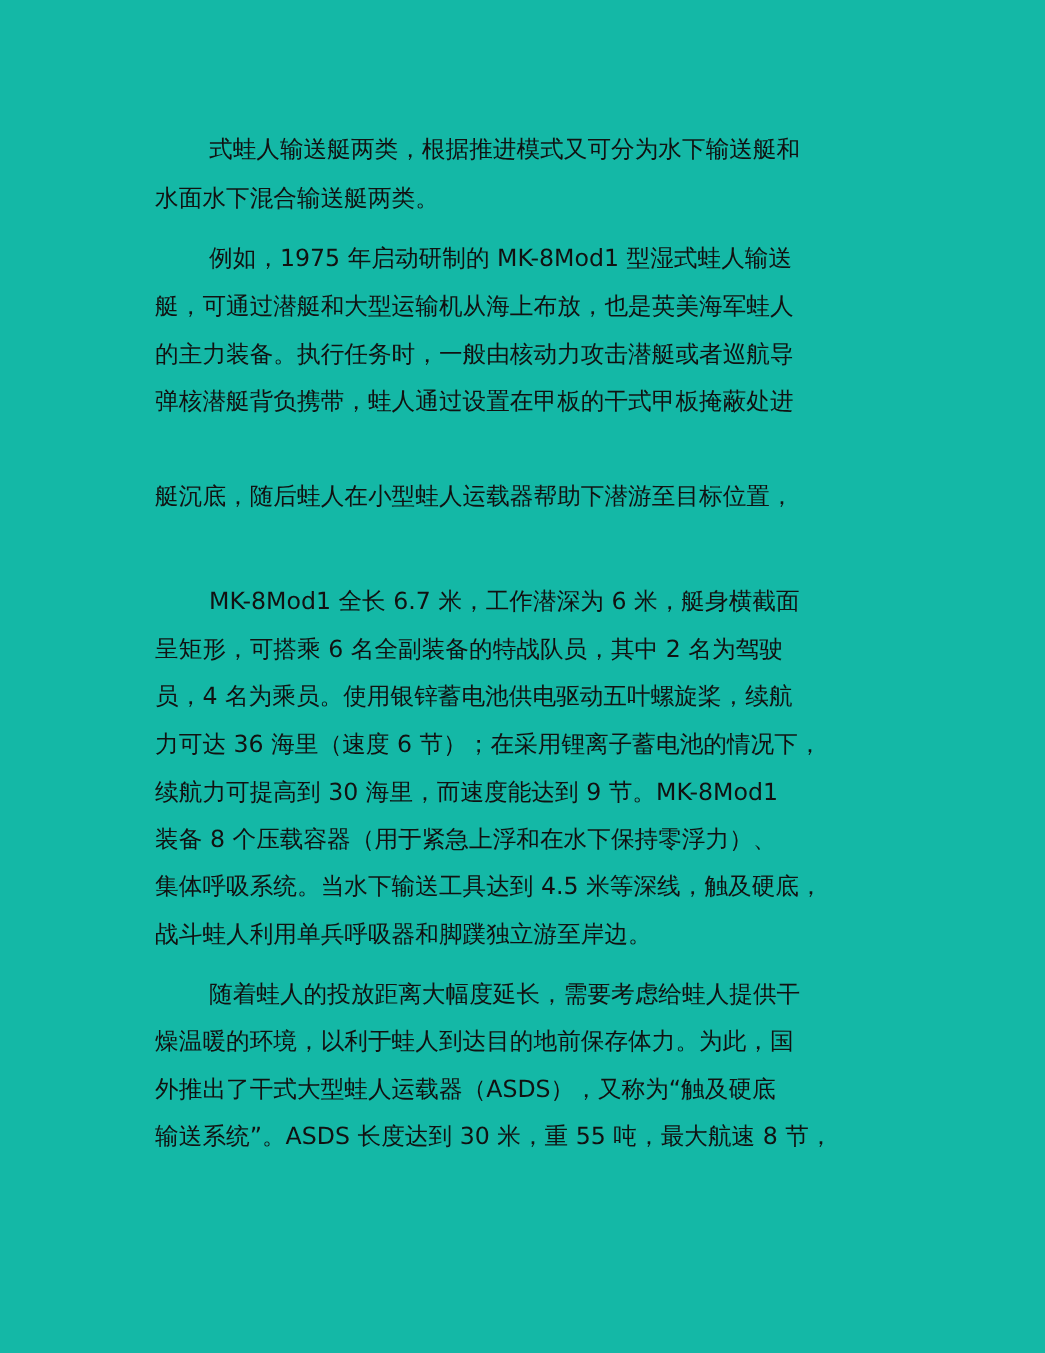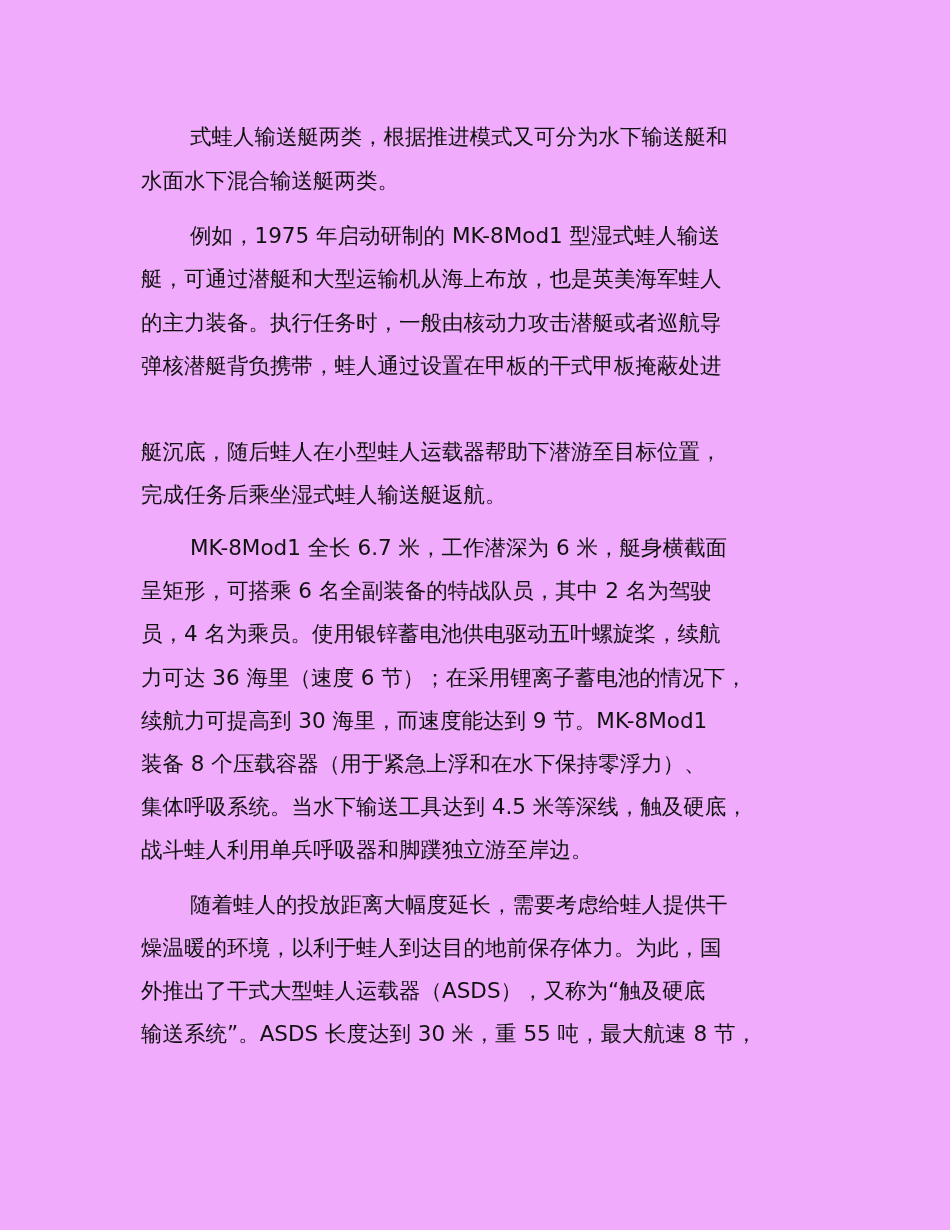--- a/index.html
+++ b/index.html
@@ -1,36 +1,35 @@
 <!DOCTYPE html>
 <html><head>
 <meta charset="utf-8">
 <style>
   html, body { margin: 0; padding: 0; background: #ffffff; }
   body { width: 950px; height: 1230px; position: relative; overflow: hidden;
          font-family: "DejaVu Sans", sans-serif; color: #111111; }
-  .page { position: absolute; left: 0; top: 0; width: 950px; height: 1230px; background: #f0abfc; }
+  .page { position: absolute; left: 0; top: 0; width: 950px; height: 1230px; background: #14b8a6; }
   .line { position: absolute; left: 141px; font-size: 21.5px; line-height: 30px;
           white-space: nowrap; letter-spacing: 0px; }
   .indent { left: 190px; }
 </style>
 </head>
 <body>
 
 <div class="page">
 
   <div class="line indent" style="top:122px">式蛙人输送艇两类，根据推进模式又可分为水下输送艇和</div>
   <div class="line" style="top:166px">水面水下混合输送艇两类。</div>
 
   <div class="line indent" style="top:221px">例如，1975 年启动研制的 MK-8Mod1 型湿式蛙人输送</div>
   <div class="line" style="top:264px">艇，可通过潜艇和大型运输机从海上布放，也是英美海军蛙人</div>
   <div class="line" style="top:308px">的主力装备。执行任务时，一般由核动力攻击潜艇或者巡航导</div>
   <div class="line" style="top:351px">弹核潜艇背负携带，蛙人通过设置在甲板的干式甲板掩蔽处进</div>
   <div class="line" style="top:437px">艇沉底，随后蛙人在小型蛙人运载器帮助下潜游至目标位置，</div>
-  <div class="line" style="top:480px">完成任务后乘坐湿式蛙人输送艇返航。</div>
 
   <div class="line indent" style="top:533px">MK-8Mod1 全长 6.7 米，工作潜深为 6 米，艇身横截面</div>
   <div class="line" style="top:576px">呈矩形，可搭乘 6 名全副装备的特战队员，其中 2 名为驾驶</div>
   <div class="line" style="top:619px">员，4 名为乘员。使用银锌蓄电池供电驱动五叶螺旋桨，续航</div>
   <div class="line" style="top:663px">力可达 36 海里（速度 6 节）；在采用锂离子蓄电池的情况下，</div>
   <div class="line" style="top:706px">续航力可提高到 30 海里，而速度能达到 9 节。MK-8Mod1</div>
   <div class="line" style="top:749px">装备 8 个压载容器（用于紧急上浮和在水下保持零浮力）、</div>
   <div class="line" style="top:792px">集体呼吸系统。当水下输送工具达到 4.5 米等深线，触及硬底，</div>
   <div class="line" style="top:835px">战斗蛙人利用单兵呼吸器和脚蹼独立游至岸边。</div>
 

